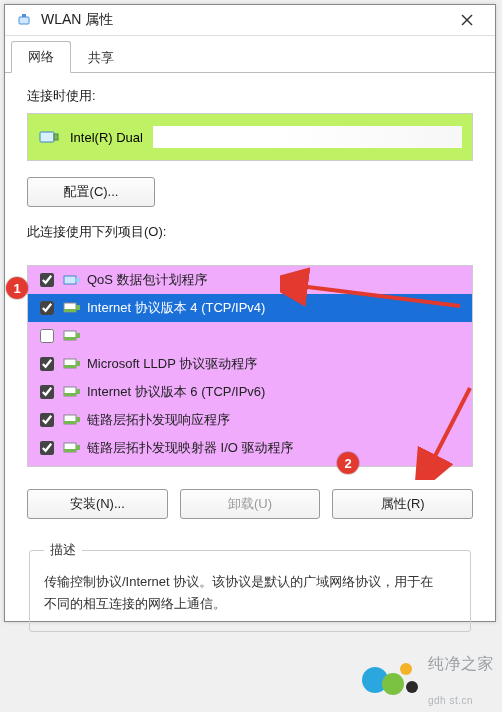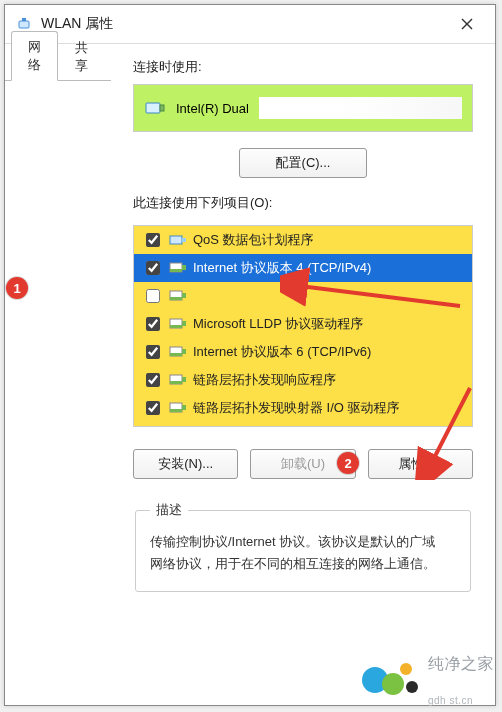--- a/index.html
+++ b/index.html
@@ -11,21 +11,21 @@
     font-size: 13px;
     background: #f0f0f0;
     overflow: hidden;
     position: relative;
   }
   .window {
     position: absolute;
     left: 4px;
     top: 4px;
     width: 492px;
-    height: 702px;
+    height: 618px;
     background: #ffffff;
     border: 1px solid #888;
     box-shadow: 0 0 4px rgba(0,0,0,0.15);
     display: flex;
     flex-direction: column;
     box-sizing: border-box;
   }
   .titlebar {
     height: 38px;
     display: flex;
@@ -53,21 +53,21 @@
     align-items: center;
     justify-content: center;
     font-size: 17px;
     color: #333;
     cursor: pointer;
   }
 
   .body {
     flex: 1;
     display: flex;
-    flex-direction: row;
+    flex-direction: column;
   }
 
   .tabs-row {
     display: flex;
     align-items: flex-end;
     height: 32px;
     padding: 4px 6px 0 6px;
     border-bottom: 1px solid #bbb;
   }
   .tab {
@@ -113,21 +113,21 @@
     display: flex; align-items: center; justify-content: center;
   }
   .adapter-box .redact {
     flex: 1;
     height: 22px;
     background: linear-gradient(90deg, #fff 0%, #fff 40%, #f7f7f7 100%);
   }
 
   .right-btn-row {
     display: flex;
-    justify-content: center;
+    justify-content: flex-start;
     margin-top: 8px;
   }
   .win-btn {
     min-width: 128px;
     height: 30px;
     border: 1px solid #999;
     background: linear-gradient(#fdfdfd,#f1f1f1);
     border-radius: 3px;
     font-size: 13px;
     display: flex;
@@ -138,24 +138,24 @@
     padding: 0 16px;
     box-sizing: border-box;
   }
   .win-btn.disabled {
     color: #9a9a9a;
     cursor: default;
   }
 
   .list-box {
     border: 1px solid #ccc;
-    background: #fde047;
+    background: #f0abfc;
     height: 200px;
     overflow: hidden;
-    margin-top: 5px;
+    margin-top: 16px;
   }
   .list-item {
     display: flex;
     align-items: center;
     gap: 6px;
     padding: 4px 8px;
     font-size: 13px;
     color: #222;
   }
   .list-item.selected {

